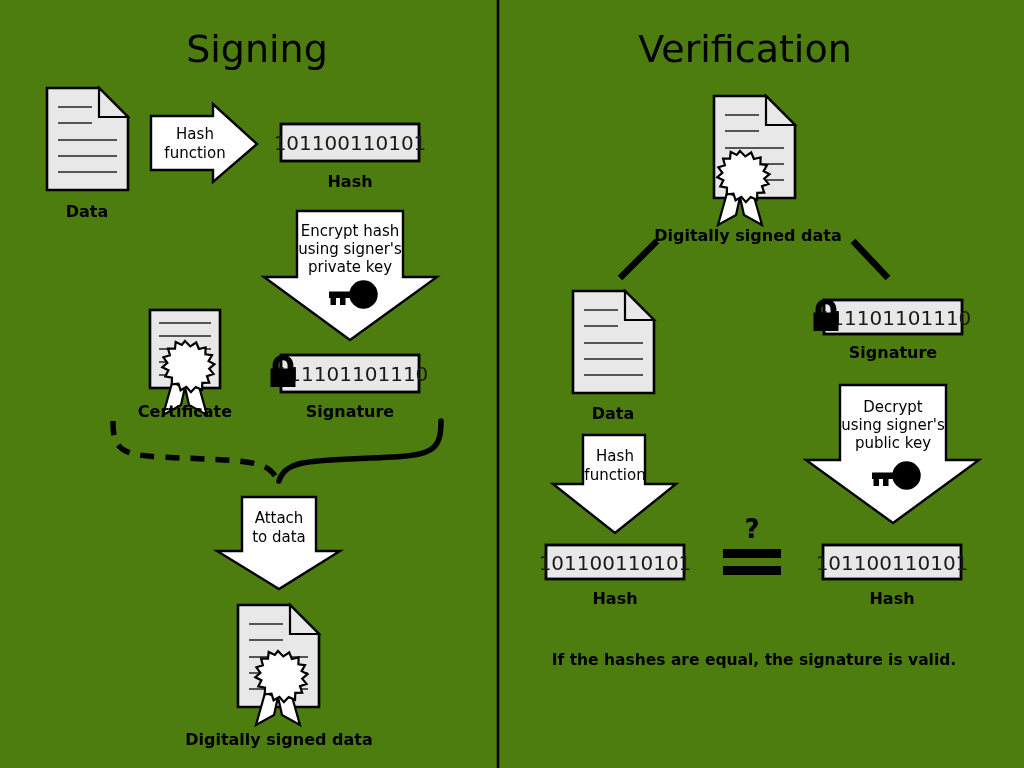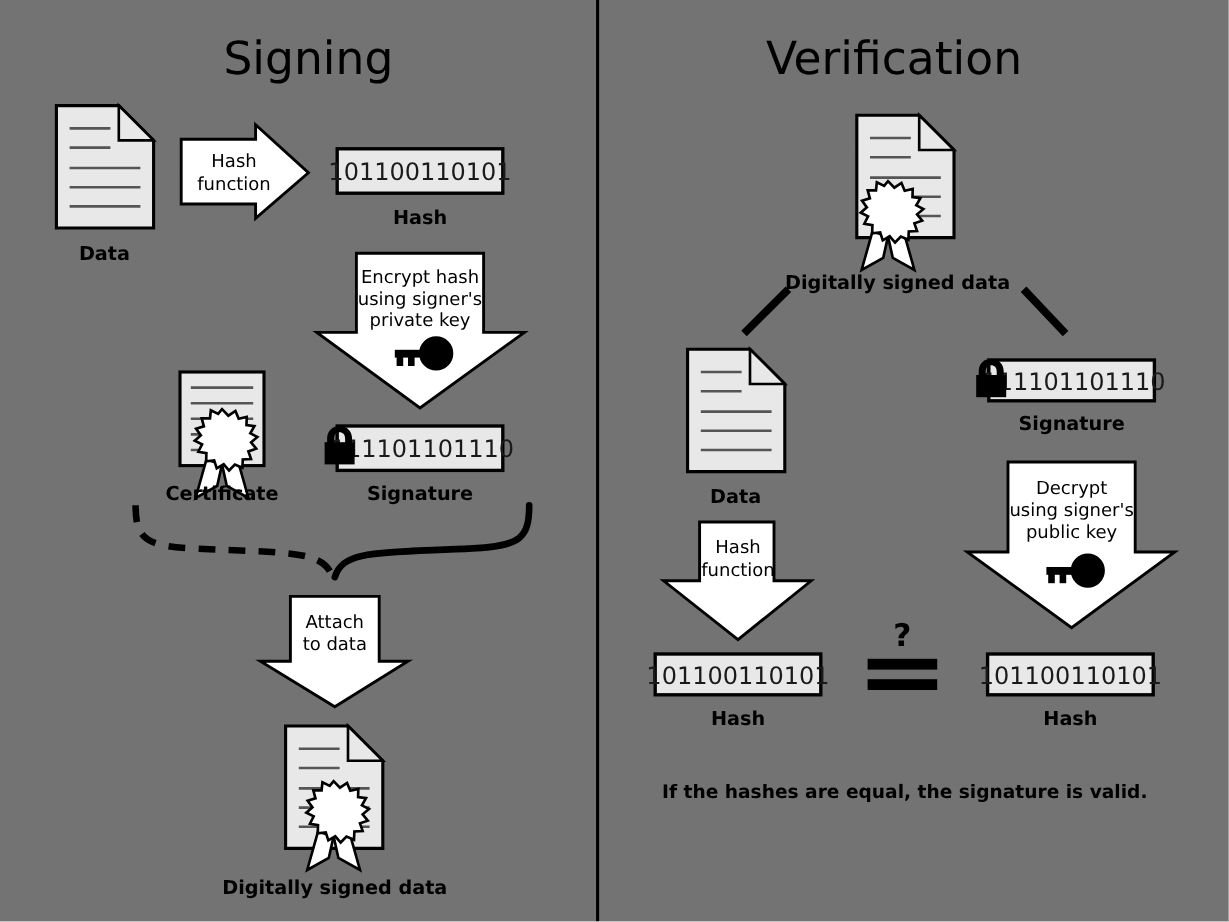--- a/index.html
+++ b/index.html
@@ -7,21 +7,21 @@
     padding: 0;
     background: #ffffff;
   }
   body {
     font-family: "DejaVu Sans", sans-serif;
   }
   #stage {
     position: relative;
     width: 1024px;
     height: 768px;
-    background: #737373;
+    background: #4d7c0f;
     overflow: hidden;
   }
   svg.layer {
     position: absolute;
     left: 0;
     top: 0;
     width: 1024px;
     height: 768px;
   }
   .ttl {

